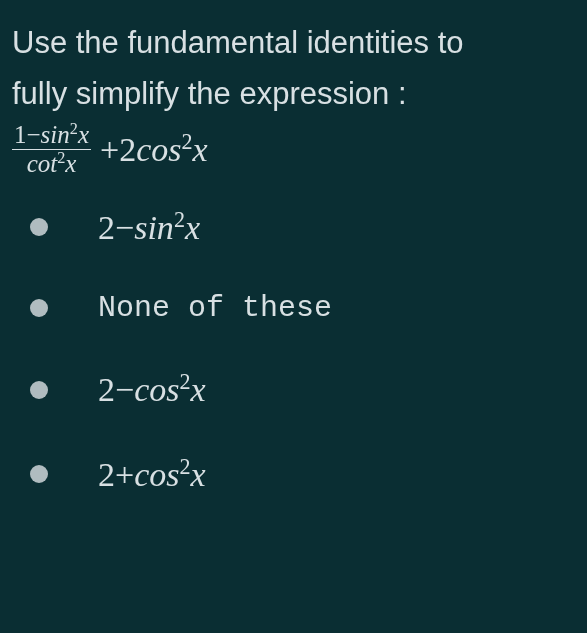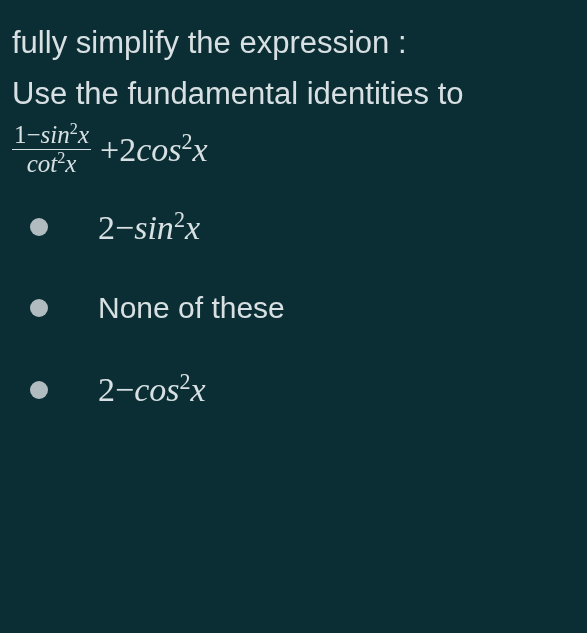--- a/index.html
+++ b/index.html
@@ -57,39 +57,39 @@
   .option {
     display: flex;
     align-items: center;
     margin: 30px 0 44px 18px;
     font-size: 34px;
     font-family: "Times New Roman", Times, serif;
     font-style: italic;
     gap: 24px;
   }
   .option.plain {
-    font-family: Liberation Sans, sans-serif;
+    font-family: Liberation Mono, monospace;
     font-style: normal;
     font-size: 30px;
   }
   .radio {
     width: 18px;
     height: 18px;
     border-radius: 50%;
     background: #b0bcc0;
     margin-right: 26px;
     flex-shrink: 0;
   }
 </style>
 </head>
 <body>
 
 <div class="container">
+  <div class="question-text">Use the fundamental identities to</div>
   <div class="question-text">fully simplify the expression :</div>
-  <div class="question-text">Use the fundamental identities to</div>
 
   <div class="expression">
     <span class="fraction">
       <span class="num">
         <span class="upright">1</span><span class="upright">−</span><span>sin</span><sup>2</sup><span>x</span>
       </span>
       <span class="den">
         <span>cot</span><sup>2</sup><span>x</span>
       </span>
     </span>
@@ -112,15 +112,21 @@
       <span>None of these</span>
     </div>
 
     <div class="option">
       <span class="radio"></span>
       <span>
         <span class="upright">2</span><span class="upright">−</span><span>cos</span><sup>2</sup><span>x</span>
       </span>
     </div>
 
+    <div class="option">
+      <span class="radio"></span>
+      <span>
+        <span class="upright">2</span><span class="upright">+</span><span>cos</span><sup>2</sup><span>x</span>
+      </span>
+    </div>
 
   </div>
 </div>
 
 </body></html>

